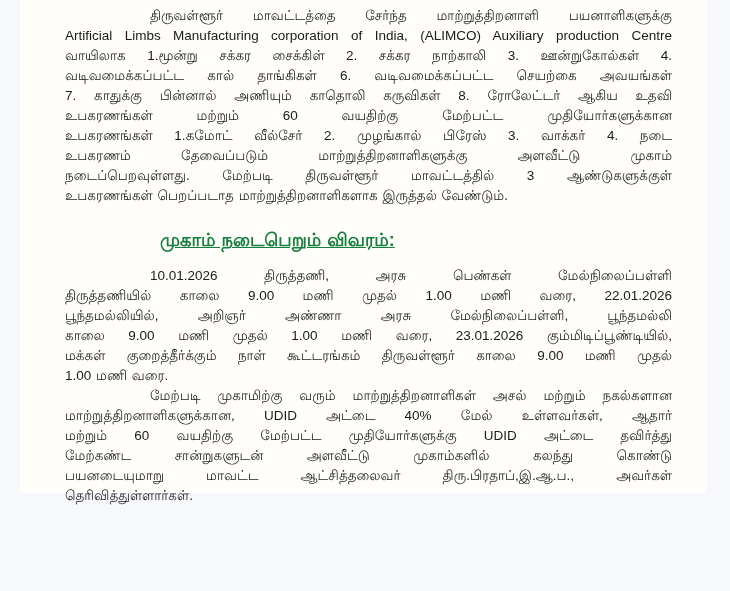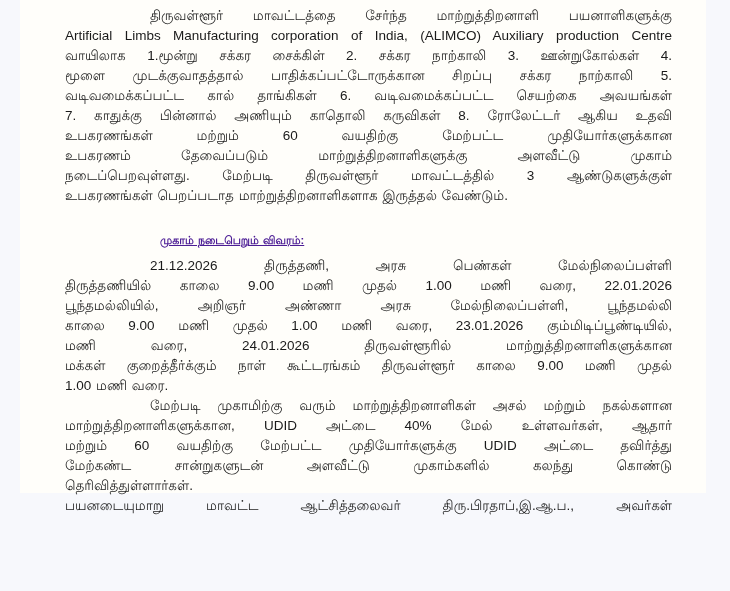--- a/index.html
+++ b/index.html
@@ -35,58 +35,57 @@
     -moz-text-align-last: justify;
     text-justify: inter-word;
   }
   .line.indent { text-indent: 85px; }
   .line.last {
     text-align-last: left;
     -moz-text-align-last: left;
   }
   .b { font-weight: normal; }
   .heading {
-    margin: 24px 0 6px 95px;
-    font-size: 11px;
+    margin: 24px 0 16px 95px;
+    font-size: 18px;
     font-weight: bold;
     text-decoration: underline;
-    color: #4c1d95;
+    color: #15803d;
   }
 </style>
 </head>
 <body>
 
 <div class="page">
   <div class="doc">
     <div>
         <div class="line indent"><span>திருவள்ளூர் மாவட்டத்தை சேர்ந்த மாற்றுத்திறனாளி பயனாளிகளுக்கு</span></div>
         <div class="line"><span class="b">Artificial Limbs Manufacturing corporation of India, (ALIMCO) Auxiliary production Centre</span></div>
         <div class="line"><span>வாயிலாக </span><span class="b">1.</span><span>மூன்று சக்கர சைக்கிள் </span><span class="b">2.</span><span> சக்கர நாற்காலி </span><span class="b">3.</span><span> ஊன்றுகோல்கள் </span><span class="b">4.</span></div>
-        <div class="line"><span>மூளை முடக்குவாதத்தால் பாதிக்கப்பட்டோருக்கான சிறப்பு சக்கர நாற்காலி </span><span class="b">5.</span></div>
         <div class="line"><span>வடிவமைக்கப்பட்ட கால் தாங்கிகள் </span><span class="b">6.</span><span> வடிவமைக்கப்பட்ட செயற்கை அவயங்கள்</span></div>
         <div class="line"><span class="b">7.</span><span> காதுக்கு பின்னால் அணியும் காதொலி கருவிகள் </span><span class="b">8.</span><span> ரோலேட்டர் ஆகிய உதவி</span></div>
         <div class="line"><span>உபகரணங்கள் மற்றும் </span><span class="b">60</span><span> வயதிற்கு மேற்பட்ட முதியோர்களுக்கான</span></div>
+        <div class="line"><span>உபகரணங்கள் </span><span class="b">1.</span><span>கமோட் வீல்சேர் </span><span class="b">2.</span><span> முழங்கால் பிரேஸ் </span><span class="b">3.</span><span> வாக்கர் </span><span class="b">4.</span><span> நடை</span></div>
         <div class="line"><span>உபகரணம் தேவைப்படும் மாற்றுத்திறனாளிகளுக்கு அளவீட்டு முகாம்</span></div>
         <div class="line"><span>நடைப்பெறவுள்ளது. மேற்படி திருவள்ளூர் மாவட்டத்தில் </span><span class="b">3</span><span> ஆண்டுகளுக்குள்</span></div>
         <div class="line last"><span>உபகரணங்கள் பெறப்படாத மாற்றுத்திறனாளிகளாக இருத்தல் வேண்டும்.</span></div>
       </div>
     <div class="heading">முகாம் நடைபெறும் விவரம்:</div>
     <div>
-        <div class="line indent"><span class="b">21.12.2026</span><span> திருத்தணி, அரசு பெண்கள் மேல்நிலைப்பள்ளி</span></div>
+        <div class="line indent"><span class="b">10.01.2026</span><span> திருத்தணி, அரசு பெண்கள் மேல்நிலைப்பள்ளி</span></div>
         <div class="line"><span>திருத்தணியில் காலை </span><span class="b">9.00</span><span> மணி முதல் </span><span class="b">1.00</span><span> மணி வரை, </span><span class="b">22.01.2026</span></div>
         <div class="line"><span>பூந்தமல்லியில், அறிஞர் அண்ணா அரசு மேல்நிலைப்பள்ளி, பூந்தமல்லி</span></div>
         <div class="line"><span>காலை </span><span class="b">9.00</span><span> மணி முதல் </span><span class="b">1.00</span><span> மணி வரை, </span><span class="b">23.01.2026</span><span> கும்மிடிப்பூண்டியில்,</span></div>
       </div>
     <div>
-        <div class="line"><span>மணி வரை, </span><span class="b">24.01.2026</span><span> திருவள்ளூரில் மாற்றுத்திறனாளிகளுக்கான</span></div>
         <div class="line"><span>மக்கள் குறைத்தீர்க்கும் நாள் கூட்டரங்கம் திருவள்ளூர் காலை </span><span class="b">9.00</span><span> மணி முதல்</span></div>
         <div class="line last"><span class="b">1.00</span><span> மணி வரை.</span></div>
       </div>
     <div>
         <div class="line indent"><span>மேற்படி முகாமிற்கு வரும் மாற்றுத்திறனாளிகள் அசல் மற்றும் நகல்களான</span></div>
         <div class="line"><span>மாற்றுத்திறனாளிகளுக்கான, </span><span class="b">UDID</span><span> அட்டை </span><span class="b">40%</span><span> மேல் உள்ளவர்கள், ஆதார்</span></div>
         <div class="line"><span>மற்றும் </span><span class="b">60</span><span> வயதிற்கு மேற்பட்ட முதியோர்களுக்கு </span><span class="b">UDID</span><span> அட்டை தவிர்த்து</span></div>
         <div class="line"><span>மேற்கண்ட சான்றுகளுடன் அளவீட்டு முகாம்களில் கலந்து கொண்டு</span></div>
+        <div class="line"><span>பயனடையுமாறு மாவட்ட ஆட்சித்தலைவர் திரு.பிரதாப்,இ.ஆ.ப., அவர்கள்</span></div>
         <div class="line last"><span>தெரிவித்துள்ளார்கள்.</span></div>
-        <div class="line"><span>பயனடையுமாறு மாவட்ட ஆட்சித்தலைவர் திரு.பிரதாப்,இ.ஆ.ப., அவர்கள்</span></div>
       </div>
   </div>
 </div>
 
 </body></html>

